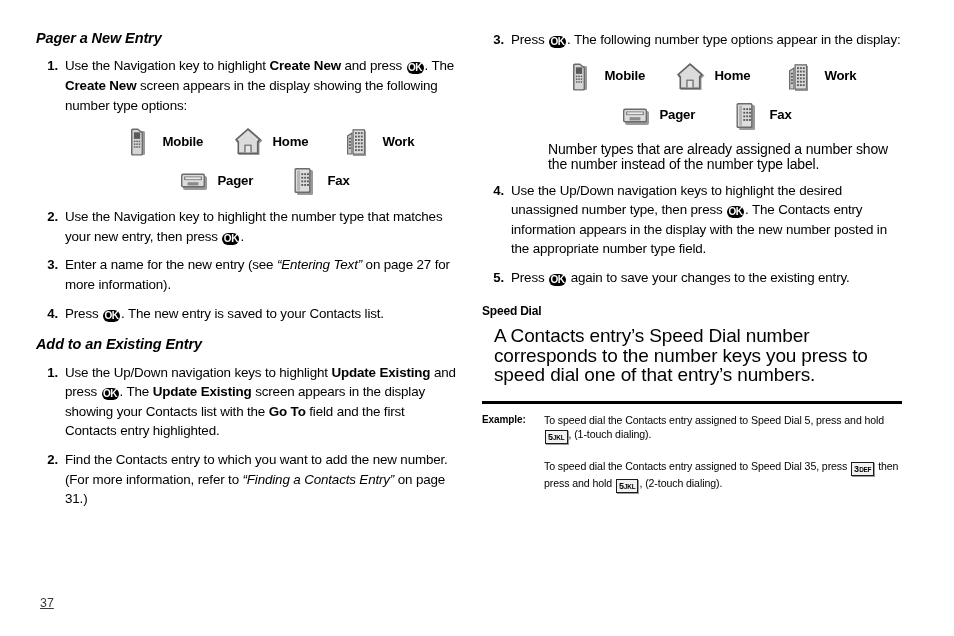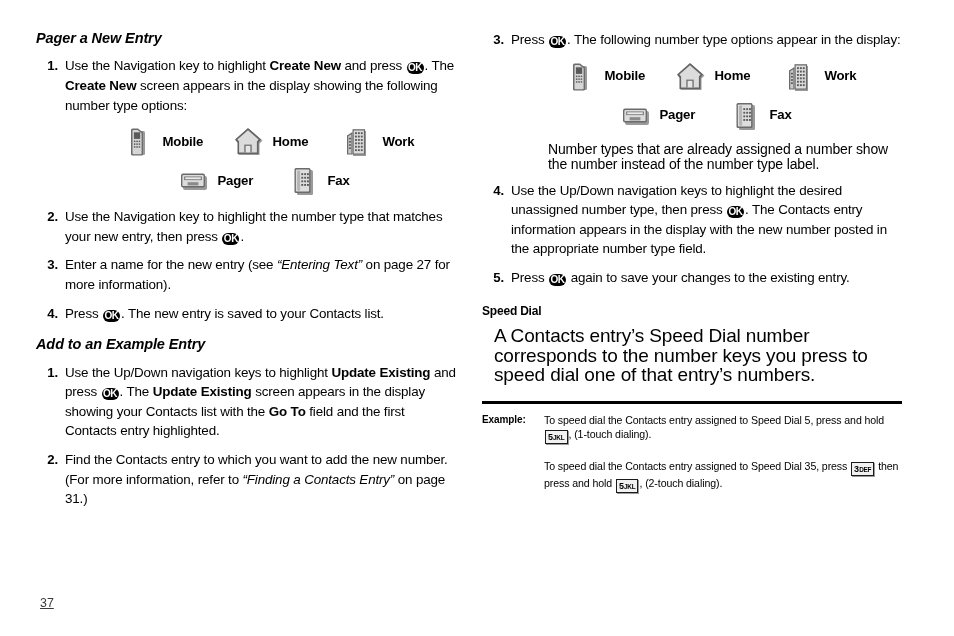--- a/index.html
+++ b/index.html
@@ -333,21 +333,21 @@
         <span class="num">3.</span>
         <span><span>Enter a name for the new entry (see </span><i class="ital">“Entering Text”</i><span> on page 27 for more information).</span></span>
       </li>
 
       <li>
         <span class="num">4.</span>
         <span><span>Press </span><span class="okkey">OK</span><span>. The new entry is saved to your Contacts list.</span></span>
       </li>
     </ol>
 
-    <h2 class="h-italic" style="margin-top:13px;">Add to an Example Entry</h2>
+    <h2 class="h-italic" style="margin-top:13px;">Add to an Existing Entry</h2>
 
     <ol class="steps">
       <li>
         <span class="num">1.</span>
         <span><span>Use the Up/Down navigation keys to highlight </span><b class="bold">Update Existing</b><span> and press </span><span class="okkey">OK</span><span>. The </span><b class="bold">Update Existing</b><span> screen appears in the display showing your Contacts list with the </span><b class="bold">Go To</b><span> field and the first Contacts entry highlighted.</span></span>
       </li>
       <li>
         <span class="num">2.</span>
         <span><span>Find the Contacts entry to which you want to add the new number. (For more information, refer to </span><i class="ital">“Finding a Contacts Entry”</i><span> on page 31.)</span></span>
       </li>

